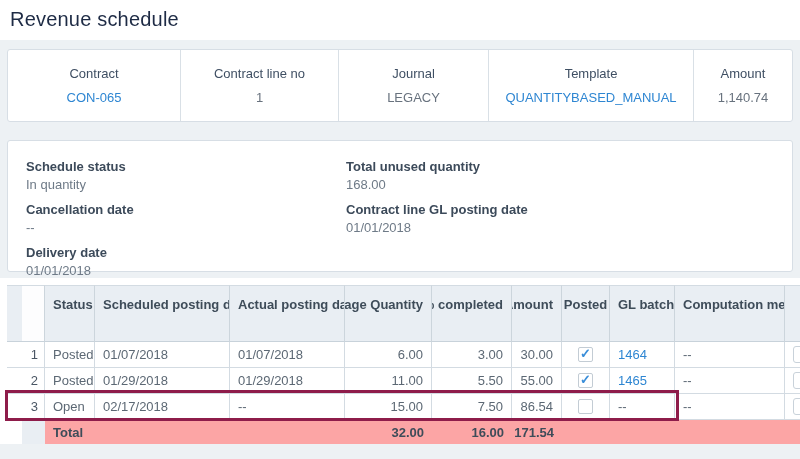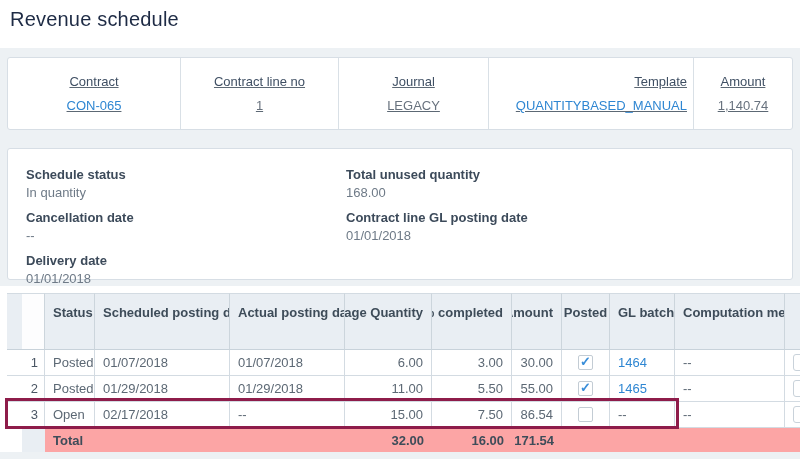--- a/index.html
+++ b/index.html
@@ -5,42 +5,42 @@
   * { margin:0; padding:0; box-sizing:border-box; }
   html,body { width:800px; height:459px; overflow:hidden; }
   body {
     font-family:"Liberation Sans", sans-serif;
     background:#edf1f4;
     color:#5c6874;
     font-size:13px;
   }
 
   
-  .titlebar { background:#ffffff; height:48px; padding:8px 0 0 10px; }
+  .titlebar { background:#ffffff; height:40px; padding:8px 0 0 10px; }
   .titlebar h1 { font-size:20px; font-weight:500; color:#1e2b45; letter-spacing:0.2px; }
 
   
   .card {
     background:#fff;
     border:1px solid #d7dee5;
     border-radius:3px;
     margin:0 7px;
   }
 
   
   .summary { margin-top:9px; height:73px; display:flex; align-items:stretch; }
   .sum-col {
     display:flex; flex-direction:column; align-items:center; justify-content:center;
-    gap:9px; padding:4px 6px;text-decoration:underline;
+    gap:9px; padding:4px 6px;
   }
   .sum-col + .sum-col { border-left:1px solid #d9e0e6; }
   .sum-label { color:#3f4f63; font-size:13px; }
   .sum-value { color:#68727e; font-size:13px; }
   .sum-value.link { color:#2e86d2; cursor:pointer; }
-  .w1{width:172px;} .w2{width:158px;} .w3{width:150px;} .w4{width:205px;align-items:flex-end;} .w5{flex:1;}
+  .w1{width:172px;} .w2{width:158px;} .w3{width:150px;} .w4{width:205px;} .w5{flex:1;}
 
   
   .details { margin-top:18px; height:132px; padding:17px 0 0 18px; display:flex; }
   .det-col-left { width:320px; }
   .det-pair { margin-bottom:7px; }
   .det-label { font-weight:bold; color:#3c4a5a; line-height:18px; }
   .det-value { color:#6e7a87; line-height:18px; }
 
   
   .table-panel {

